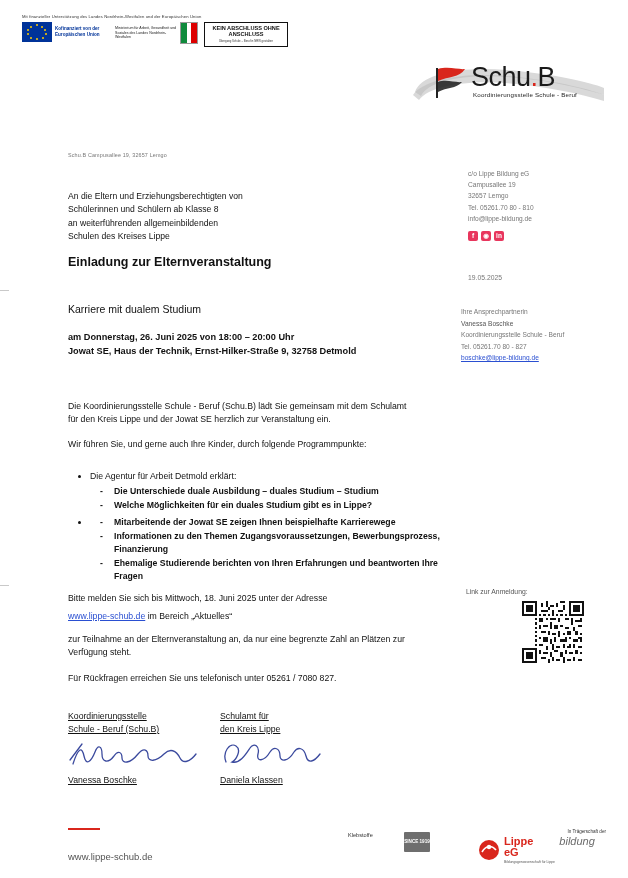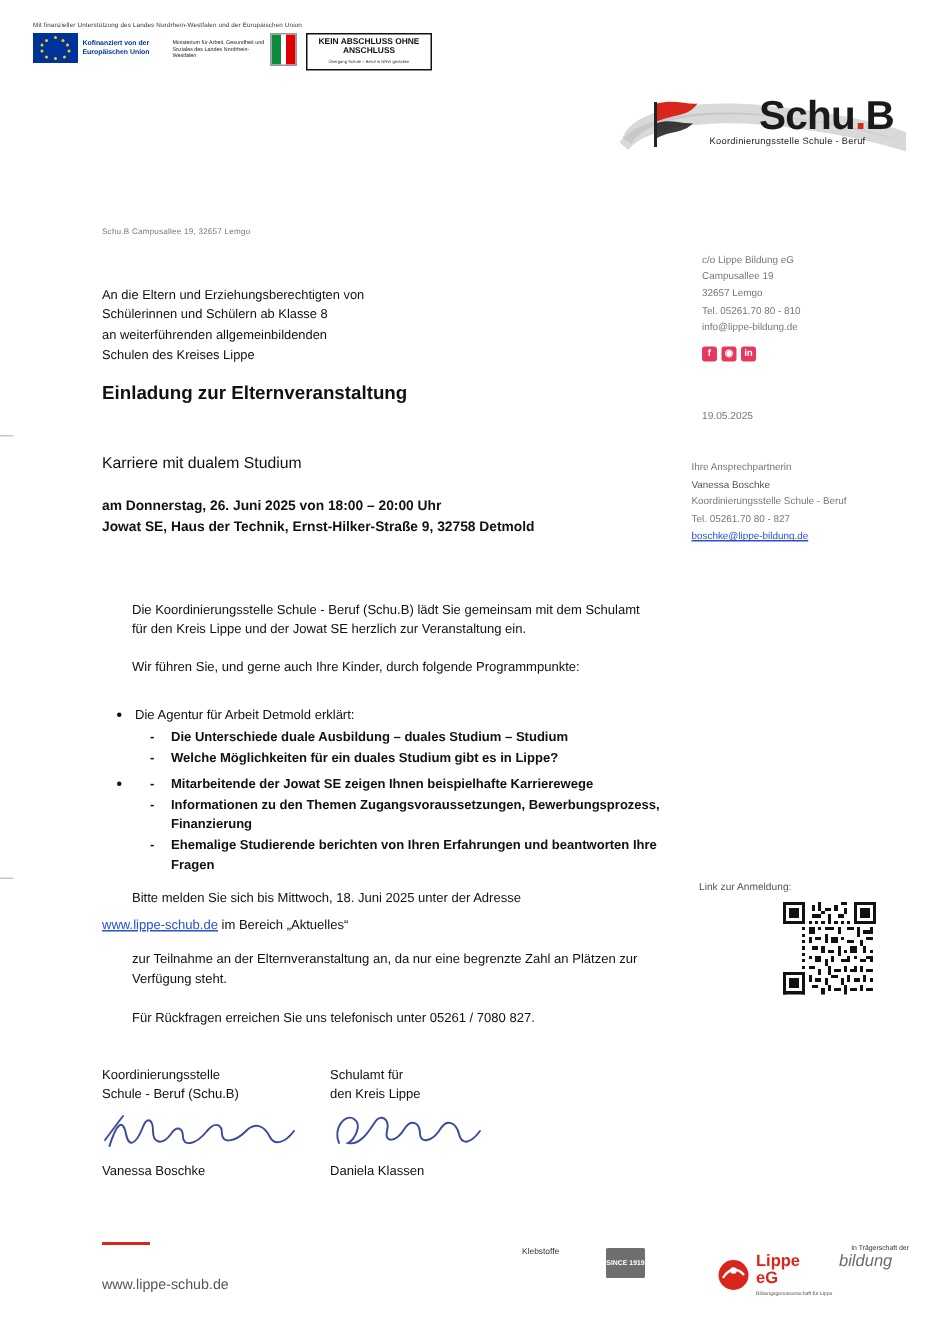--- a/index.html
+++ b/index.html
@@ -116,24 +116,23 @@
     left: 0;
     top: 10px;
     width: 195px;
     height: 34px;
   }
   .schub-word {
     position: absolute;
     left: 60px;
     top: 4px;
     font-size: 27px;
-    font-weight: bold;
+    font-weight: normal;
     color: #1a1a1a;
     letter-spacing: -0.5px;
-    margin-left: 35px;
   }
   .schub-word .dot {
     color: #d9261c;
   }
   .schub-sub {
     position: absolute;
     left: 62px;
     top: 33px;
     font-size: 6.2px;
     color: #222;
@@ -190,21 +189,20 @@
     line-height: 1.55;
     color: #111;
   }
   .body-text {
     position: absolute;
     left: 68px;
     width: 348px;
     font-size: 8.7px;
     line-height: 1.5;
     color: #111;
-    margin-left: 20px;
   }
   .p1 { top: 400px; }
   .p2 { top: 438px; }
   .bullets {
     position: absolute;
     left: 68px;
     top: 470px;
     width: 360px;
     font-size: 8.7px;
     line-height: 1.5;
@@ -249,20 +247,21 @@
 
   
   .sig-area {
     position: absolute;
     left: 68px;
     top: 710px;
     width: 360px;
     font-size: 8.7px;
     line-height: 1.5;
     color: #111;
+    text-decoration: underline;
   }
   .sig-cols {
     display: flex;
     gap: 0;
   }
   .sig-col { width: 152px; }
   .sig-graphic {
     height: 32px;
     margin-top: 2px;
   }

